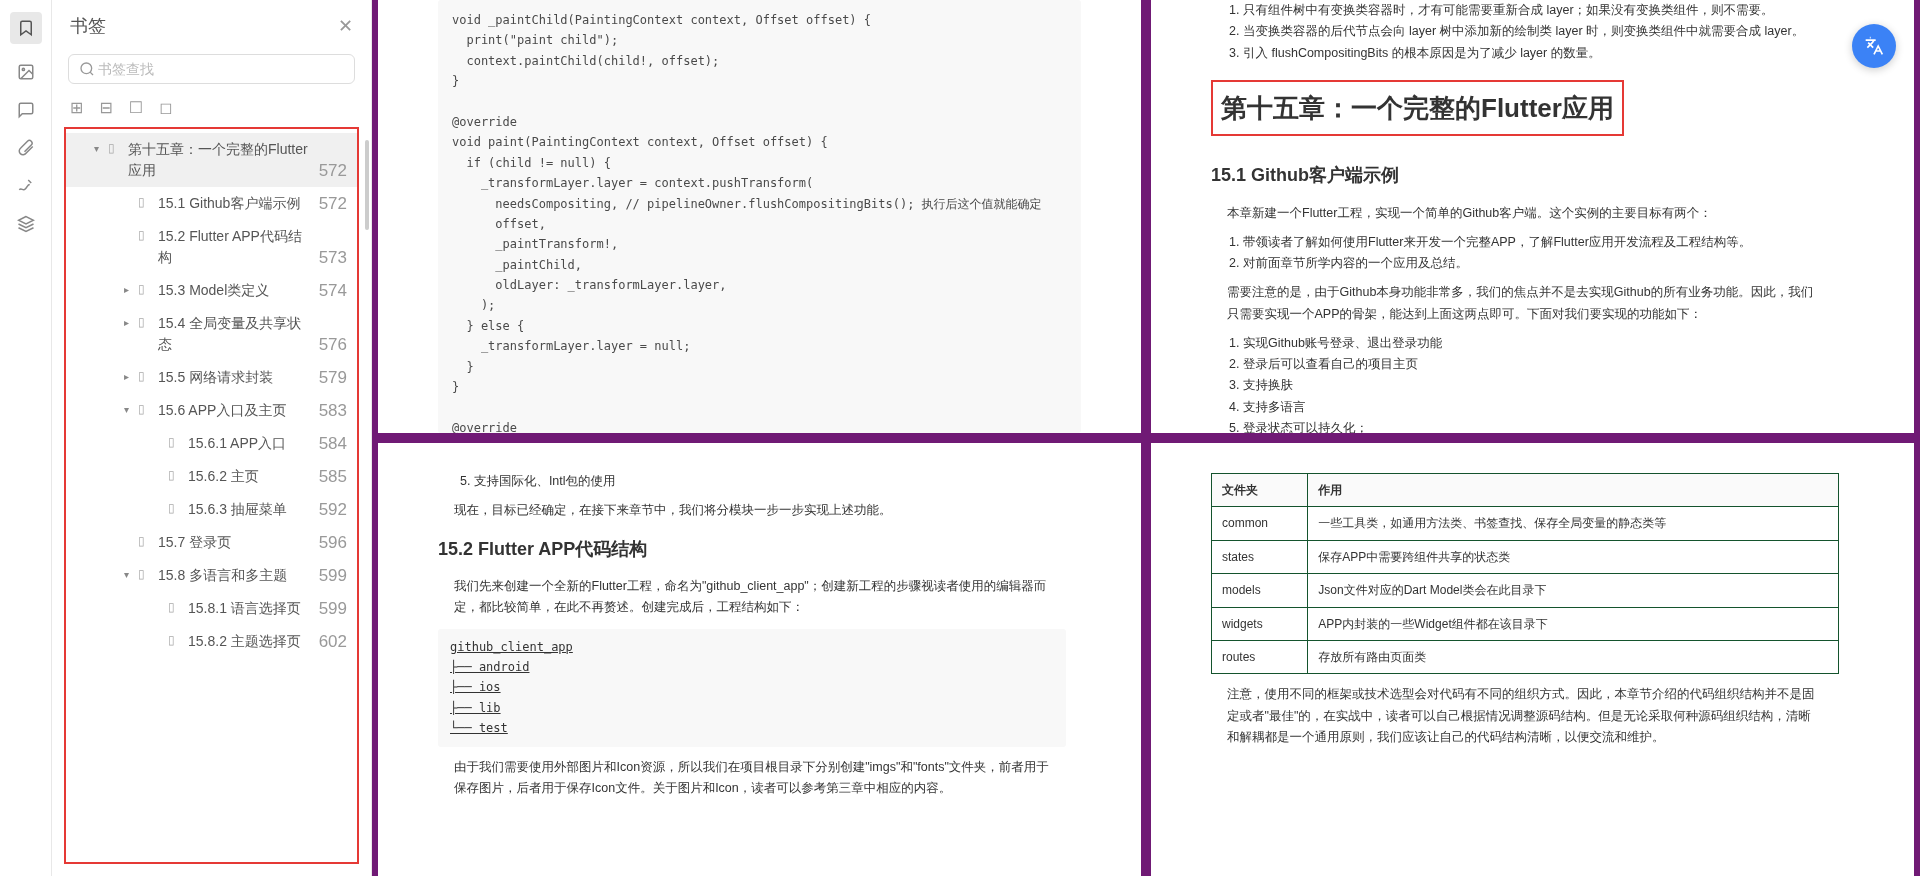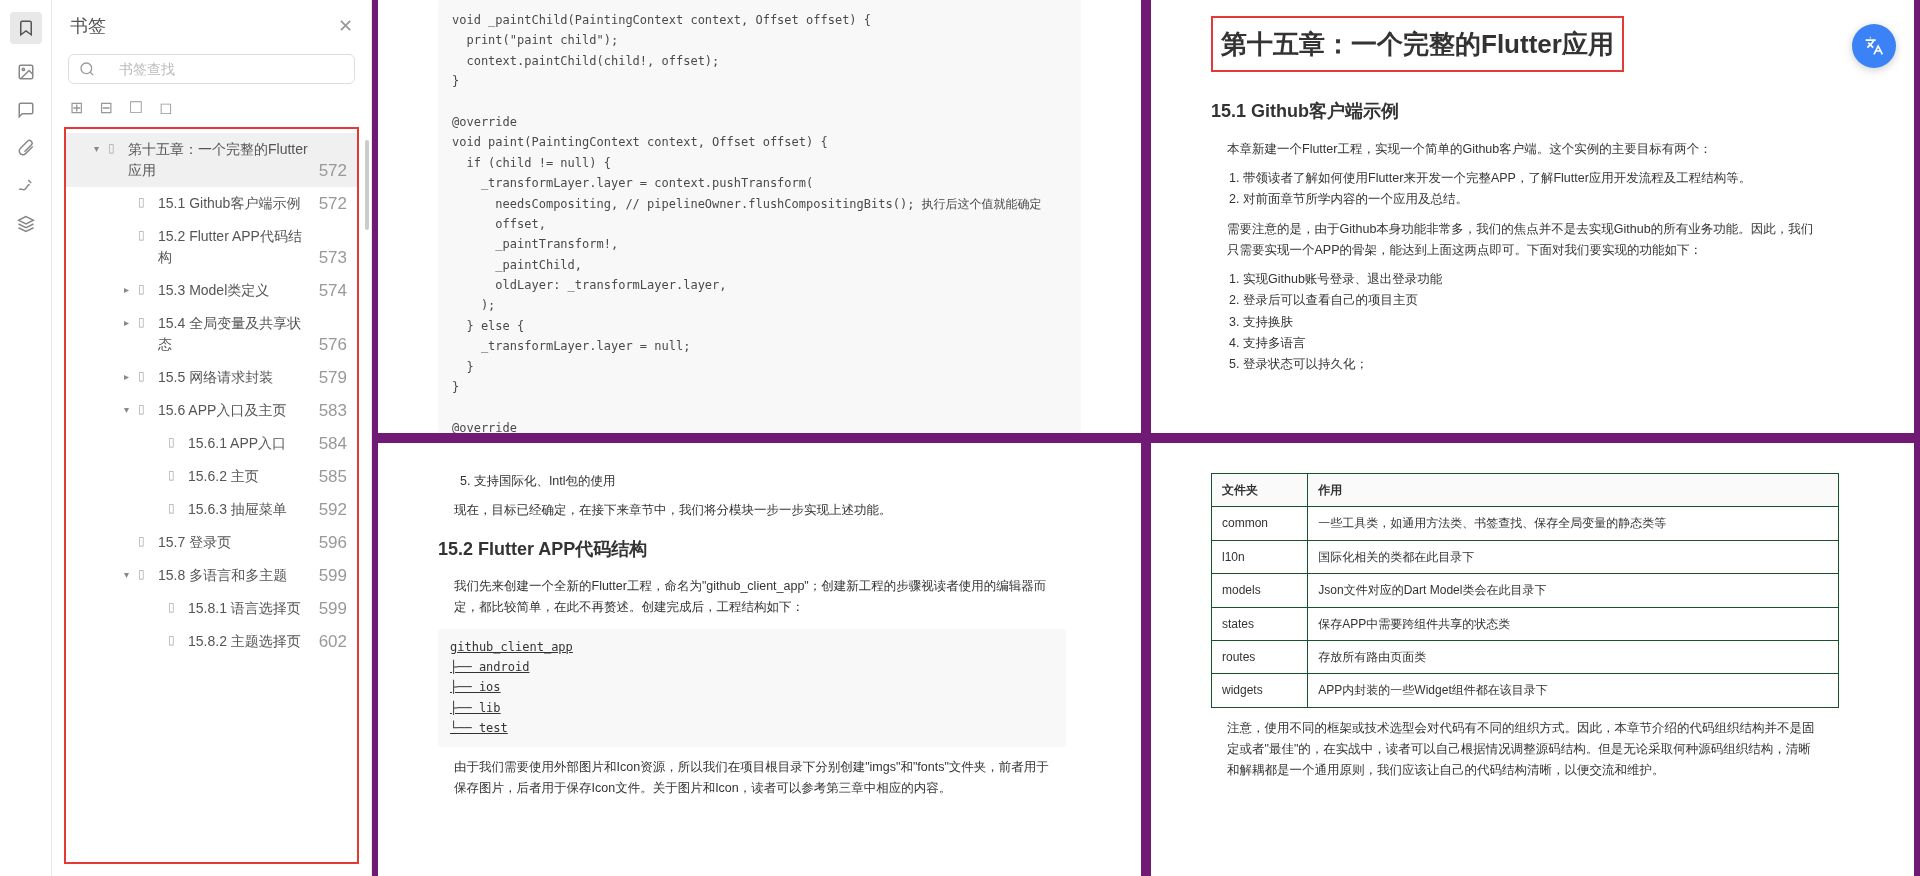--- a/index.html
+++ b/index.html
@@ -5,21 +5,21 @@
 * { margin: 0; padding: 0; box-sizing: border-box; }
 body { font-family: -apple-system, "Segoe UI", "Microsoft YaHei", sans-serif; background: #f8f8f8; color: #333; height: 876px; width: 1920px; overflow: hidden; }
 .app { display: flex; height: 100%; }
 .left-rail { width: 52px; background: #fff; border-right: 1px solid #e8e8e8; display: flex; flex-direction: column; align-items: center; padding-top: 12px; gap: 18px; }
 .left-rail .rail-icon { width: 20px; height: 20px; color: #888; cursor: pointer; display: flex; align-items: center; justify-content: center; }
 .left-rail .rail-icon.active { background: #e8e8e8; border-radius: 4px; padding: 6px; width: 32px; height: 32px; color: #555; }
 .side-panel { width: 320px; background: #fff; border-right: 1px solid #e8e8e8; display: flex; flex-direction: column; position: relative; }
 .panel-header { display: flex; align-items: center; justify-content: space-between; padding: 14px 18px 8px; }
 .panel-title { font-size: 18px; color: #555; }
 .panel-close { cursor: pointer; color: #999; font-size: 18px; }
-.search-box { margin: 8px 16px; border: 1px solid #ddd; border-radius: 6px; display: flex; align-items: flex-start; padding: 6px 10px; gap: 24px; }
+.search-box { margin: 8px 16px; border: 1px solid #ddd; border-radius: 6px; display: flex; align-items: flex-start; padding: 6px 10px; gap: 3px; }
 .search-box input { border: none; outline: none; flex: 1; font-size: 14px; color: #999; }
 .search-box input::placeholder { color: #bbb; }
 .bookmark-tools { display: flex; gap: 16px; padding: 6px 18px 10px; color: #999; }
 .bookmark-tools span { cursor: pointer; font-size: 16px; }
 .bookmark-list { flex: 1; overflow-y: auto; border: 2px solid #e53935; margin: 0 12px 12px 12px; padding: 4px 0; }
 .bm-item { display: flex; align-items: flex-start; padding: 6px 10px; cursor: pointer; position: relative; }
 .bm-item.selected { background: #f0f0f0; }
 .bm-toggle { width: 14px; flex-shrink: 0; font-size: 10px; color: #888; margin-top: 4px; }
 .bm-icon { width: 14px; flex-shrink: 0; color: #aaa; margin-right: 6px; margin-top: 2px; font-size: 12px; }
 .bm-label { flex: 1; font-size: 14px; color: #555; line-height: 1.5; }
@@ -218,20 +218,25 @@
 @override
 void dispose() {
   _transformLayer.layer = null;
   super.dispose();
 }
 
 @override</div>
     </div>
 
     <div class="page p573">
+      <ol start="1">
+        <li>只有组件树中有变换类容器时，才有可能需要重新合成 layer；如果没有变换类组件，则不需要。</li>
+        <li>当变换类容器的后代节点会向 layer 树中添加新的绘制类 layer 时，则变换类组件中就需要合成 layer。</li>
+        <li>引入 flushCompositingBits 的根本原因是为了减少 layer 的数量。</li>
+      </ol>
       <h1 class="chapter-title">第十五章：一个完整的Flutter应用</h1>
       <h2 class="section-title">15.1 Github客户端示例</h2>
       <p>本章新建一个Flutter工程，实现一个简单的Github客户端。这个实例的主要目标有两个：</p>
       <ol style="margin-left:32px">
         <li>带领读者了解如何使用Flutter来开发一个完整APP，了解Flutter应用开发流程及工程结构等。</li>
         <li>对前面章节所学内容的一个应用及总结。</li>
       </ol>
       <p>需要注意的是，由于Github本身功能非常多，我们的焦点并不是去实现Github的所有业务功能。因此，我们只需要实现一个APP的骨架，能达到上面这两点即可。下面对我们要实现的功能如下：</p>
       <ol style="margin-left:32px">
         <li>实现Github账号登录、退出登录功能</li>
@@ -264,38 +269,34 @@
           <th>文件夹</th>
           <th>作用</th>
         </tr>
           </thead>
         <tbody>
             <tr>
               <td>common</td>
               <td>一些工具类，如通用方法类、书签查找、保存全局变量的静态类等</td>
             </tr>
             <tr>
-              <td>l10n</td>
-              <td>国际化相关的类都在此目录下</td>
+              <td>states</td>
+              <td>保存APP中需要跨组件共享的状态类</td>
             </tr>
             <tr>
               <td>models</td>
               <td>Json文件对应的Dart Model类会在此目录下</td>
             </tr>
             <tr>
-              <td>states</td>
-              <td>保存APP中需要跨组件共享的状态类</td>
+              <td>widgets</td>
+              <td>APP内封装的一些Widget组件都在该目录下</td>
             </tr>
             <tr>
               <td>routes</td>
               <td>存放所有路由页面类</td>
-            </tr>
-            <tr>
-              <td>widgets</td>
-              <td>APP内封装的一些Widget组件都在该目录下</td>
             </tr>
           </tbody>
       </table>
       <p>注意，使用不同的框架或技术选型会对代码有不同的组织方式。因此，本章节介绍的代码组织结构并不是固定或者"最佳"的，在实战中，读者可以自己根据情况调整源码结构。但是无论采取何种源码组织结构，清晰和解耦都是一个通用原则，我们应该让自己的代码结构清晰，以便交流和维护。</p>
     </div>
   </div>
 </div>
 
 <div class="fab">
   <svg width="20" height="20" viewBox="0 0 24 24" fill="none" stroke="#fff" stroke-width="2">

